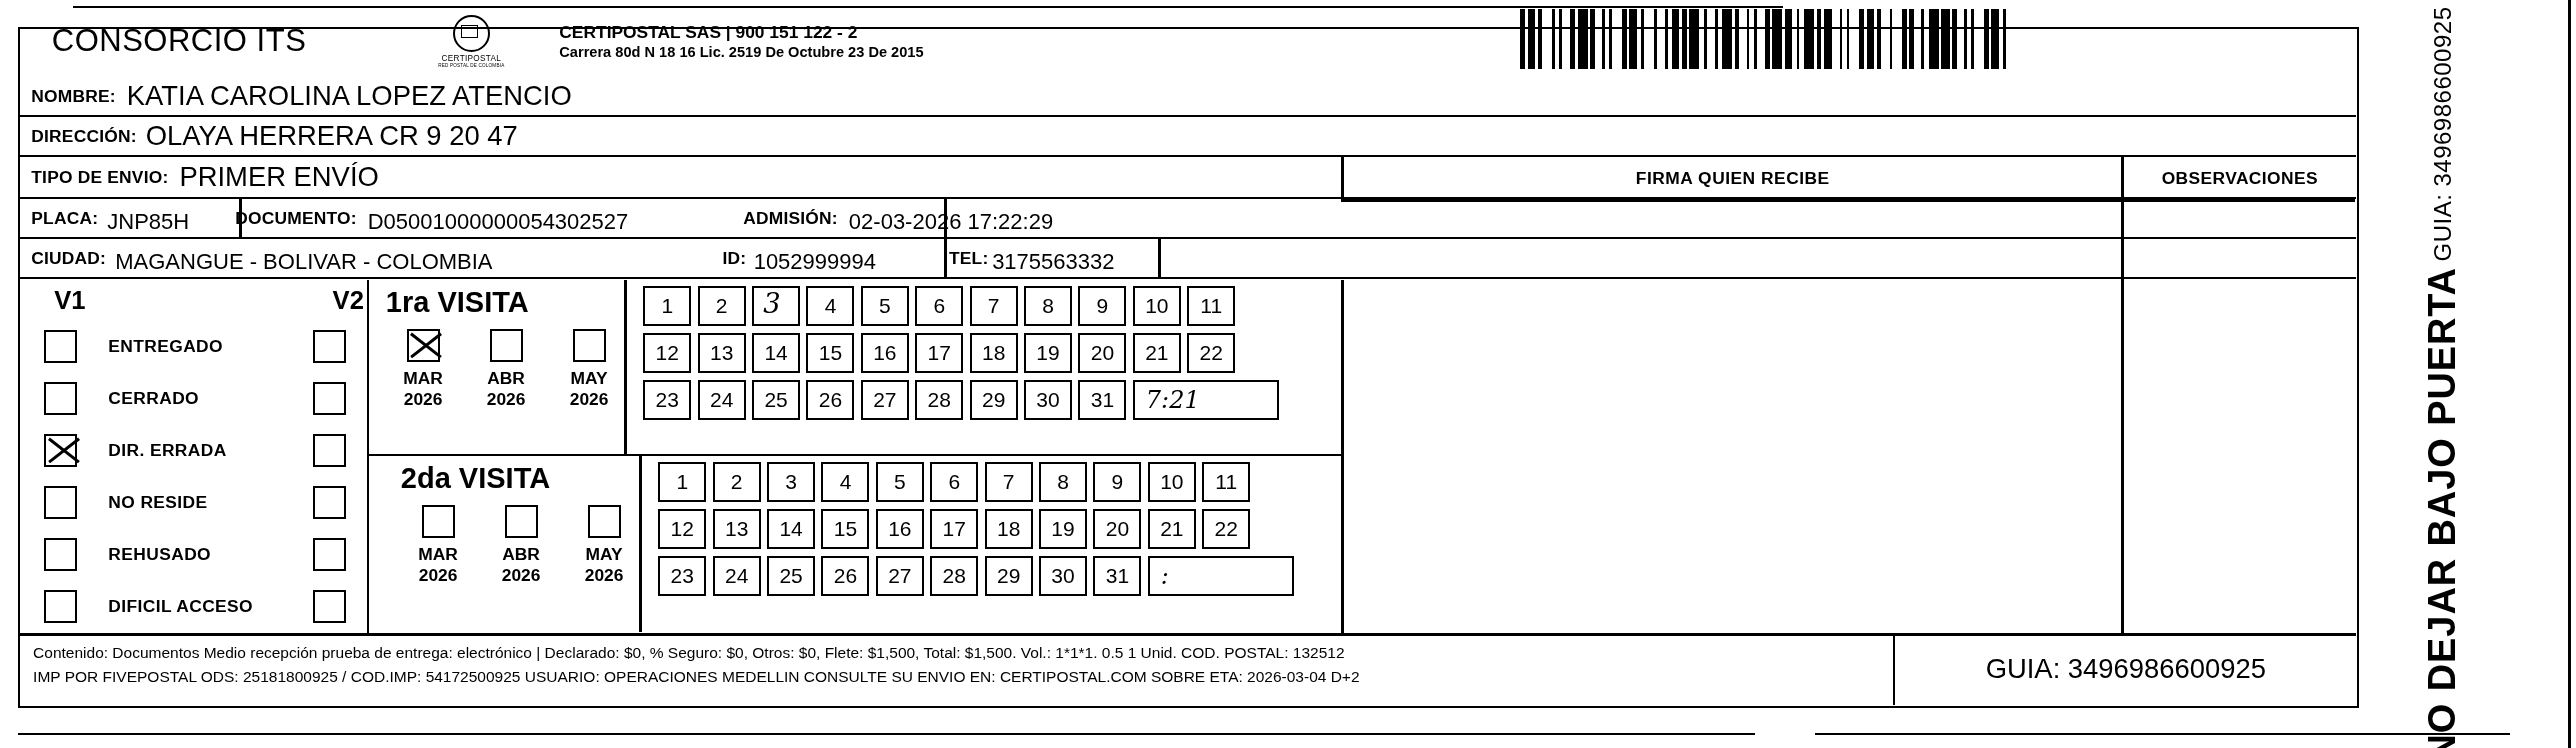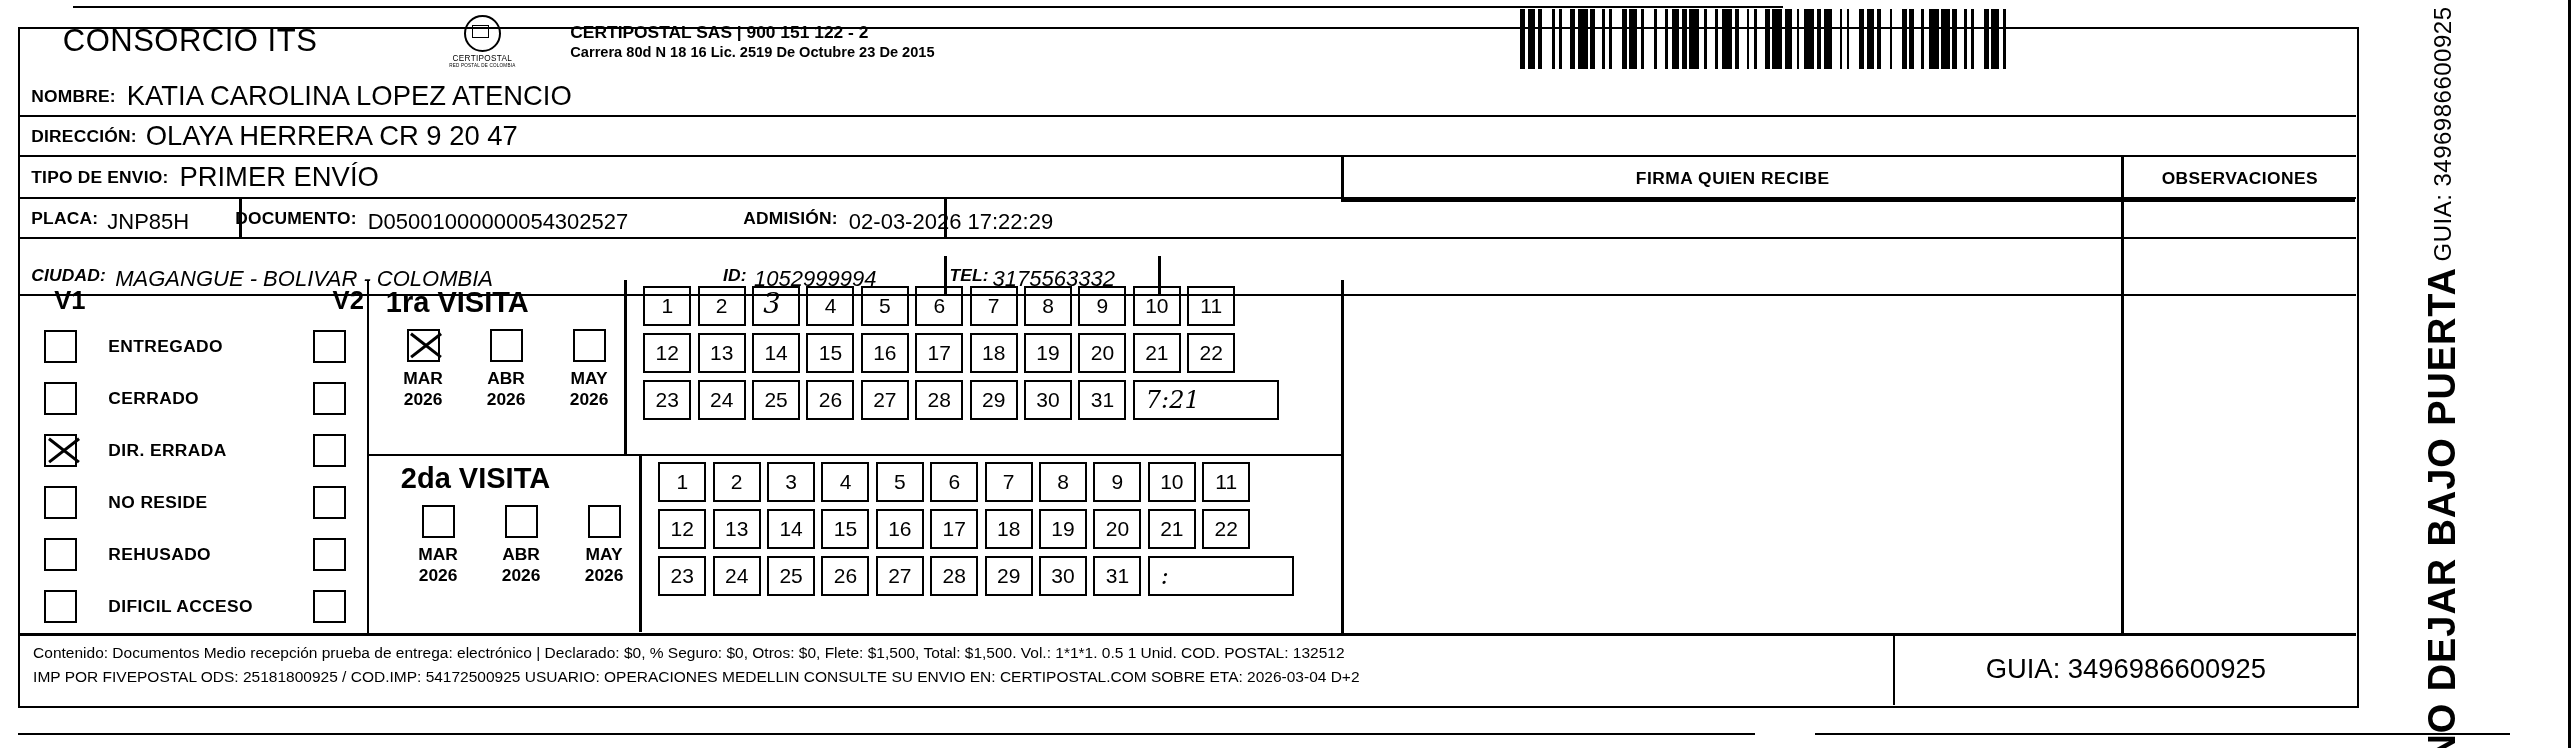--- a/index.html
+++ b/index.html
@@ -51,21 +51,21 @@
     width: 2341px;
     height: 681px;
     border: 2.7px solid #000;
     box-sizing: border-box;
     background: #fff;
   }
 
   
   .header {
     position: absolute;
-    left: 15px; top: -25.6px;
+    left: 4px; top: -25.6px;
     width: 2341px;
     height: 75px;
     display: flex;
     align-items: center;
     padding-left: 11px;
   }
   .hdr-consorcio {
     font-size: 31px;
     letter-spacing: 0.5px;
     margin-left: 16.5px;
@@ -149,21 +149,21 @@
   .val-md {
     font-size: 22px;
     white-space: nowrap;
     margin-top: 7px;
   }
 
   .r-nombre { top: 48px; height: 40px; }
   .r-direccion { top: 88px; height: 40px; }
   .r-tipo { top: 128px; height: 42px; }
   .r-placa { top: 170px; height: 40px; }
-  .r-ciudad { top: 227px; height: 40px; font-style: italic; }
+  .r-ciudad { top: 210px; height: 40px; }
 
   .vline {
     position: absolute;
     width: 2.7px;
     background: #000;
   }
 
   
   .firma-head {
     position: absolute;

